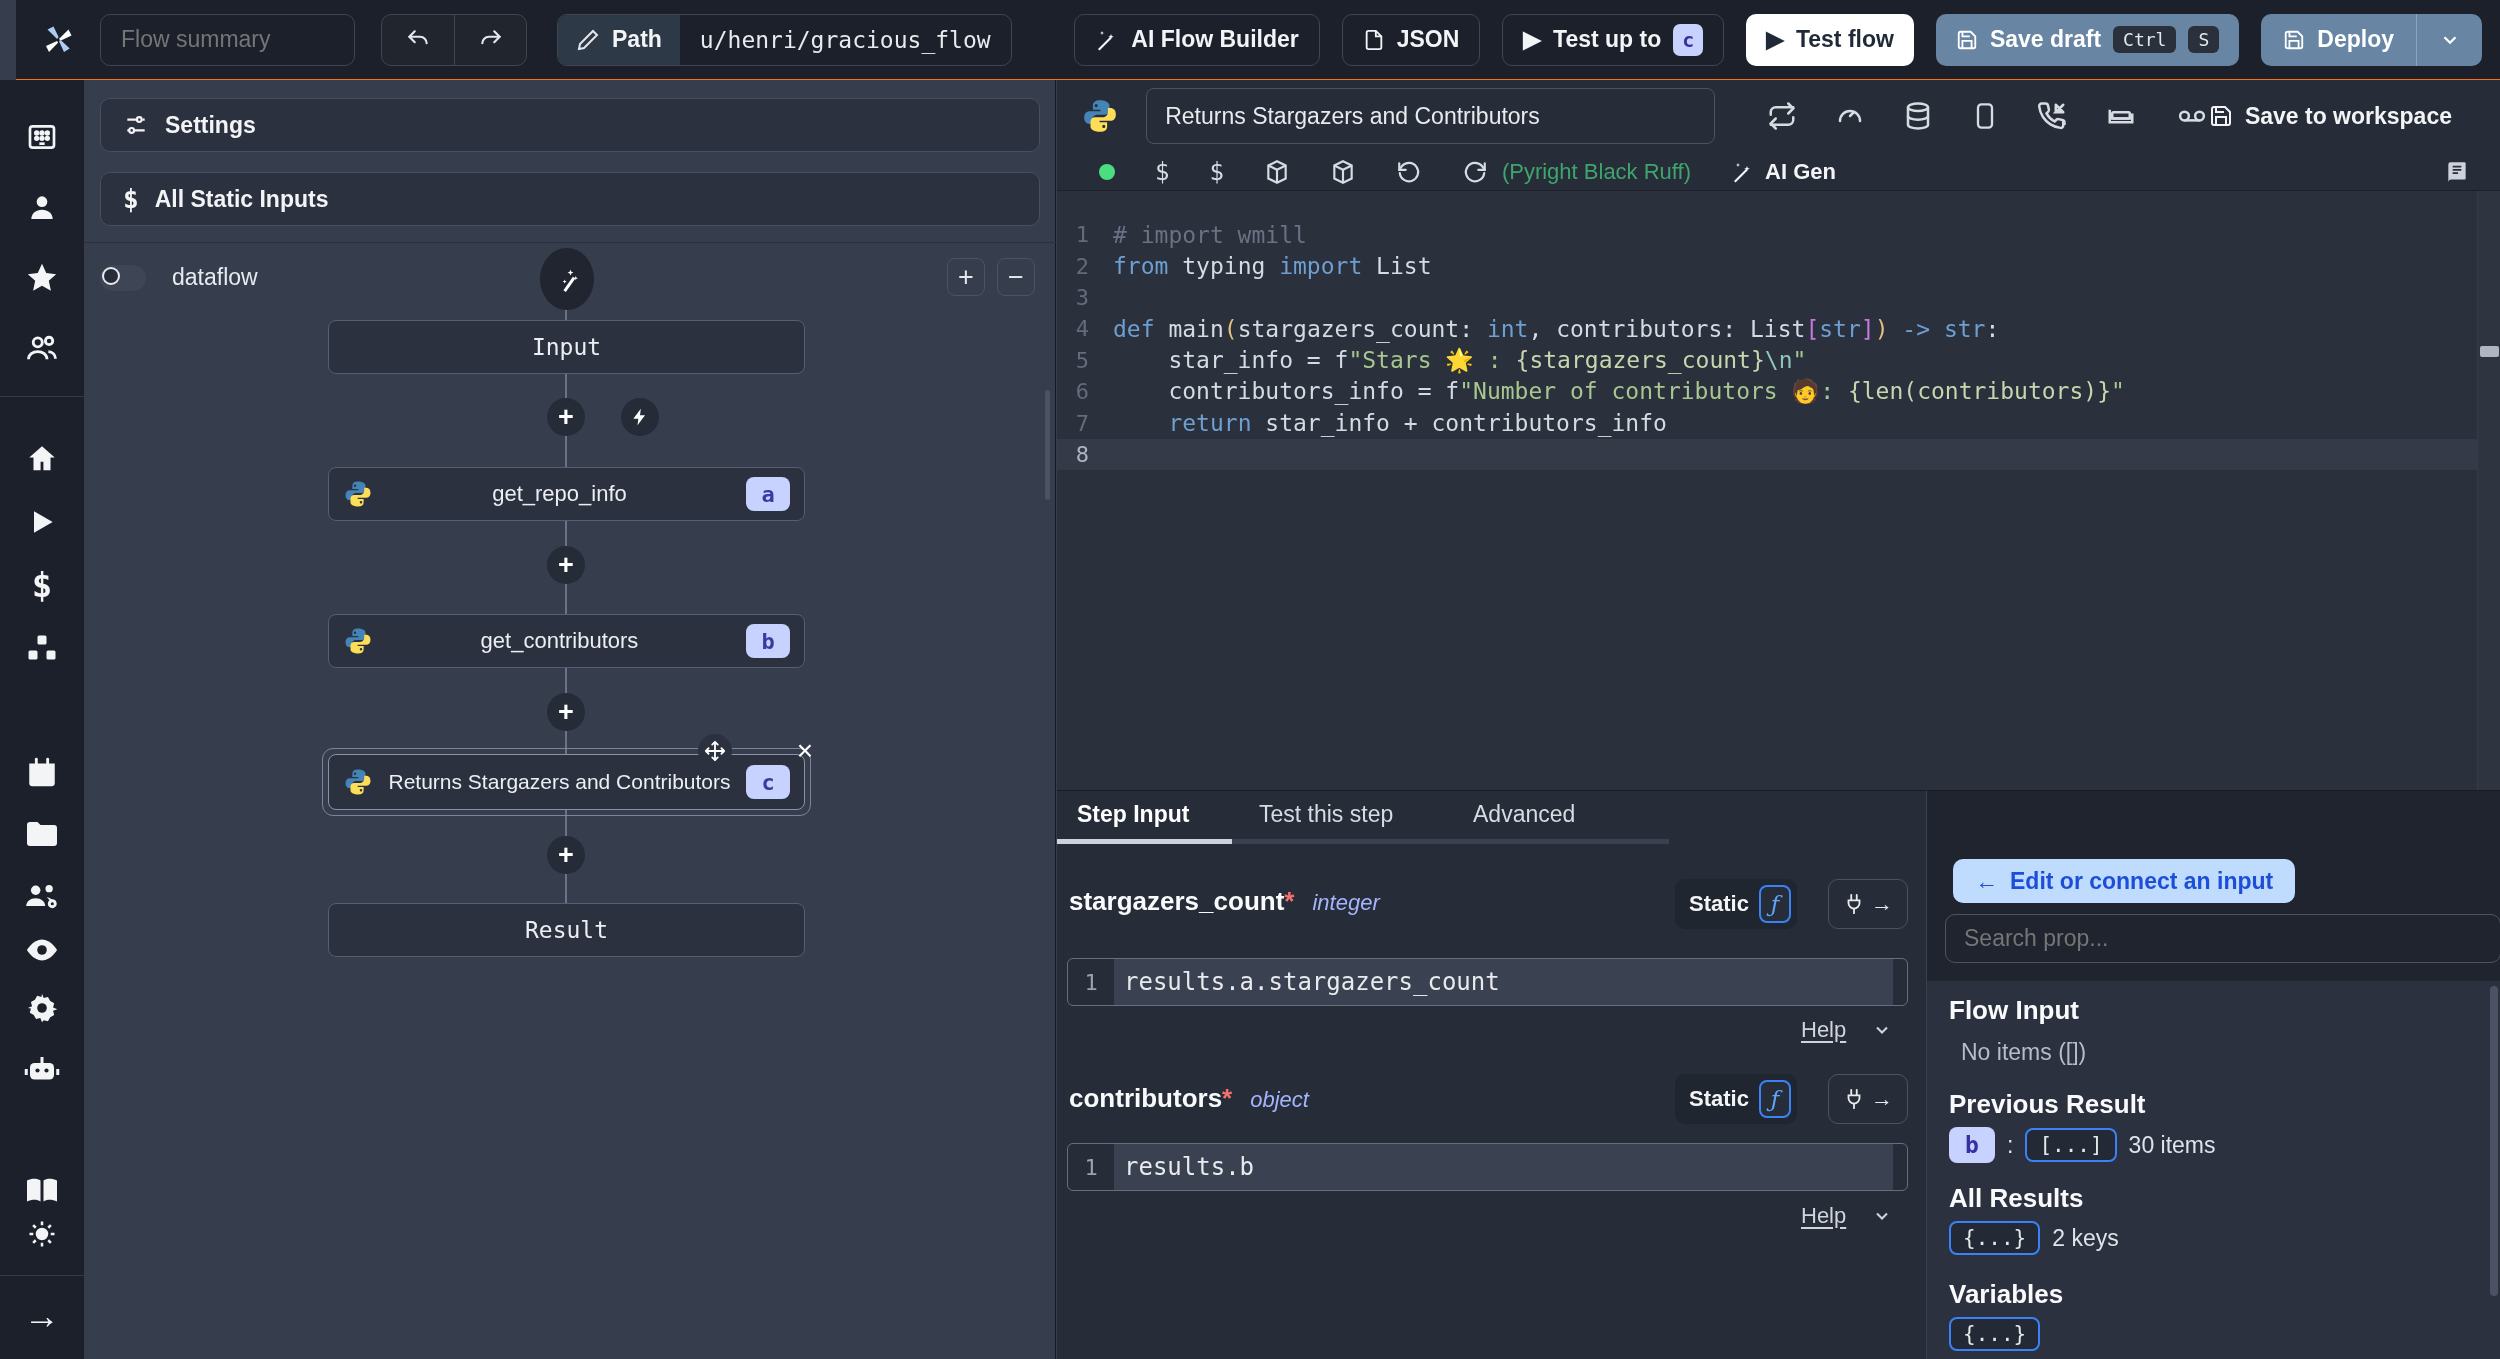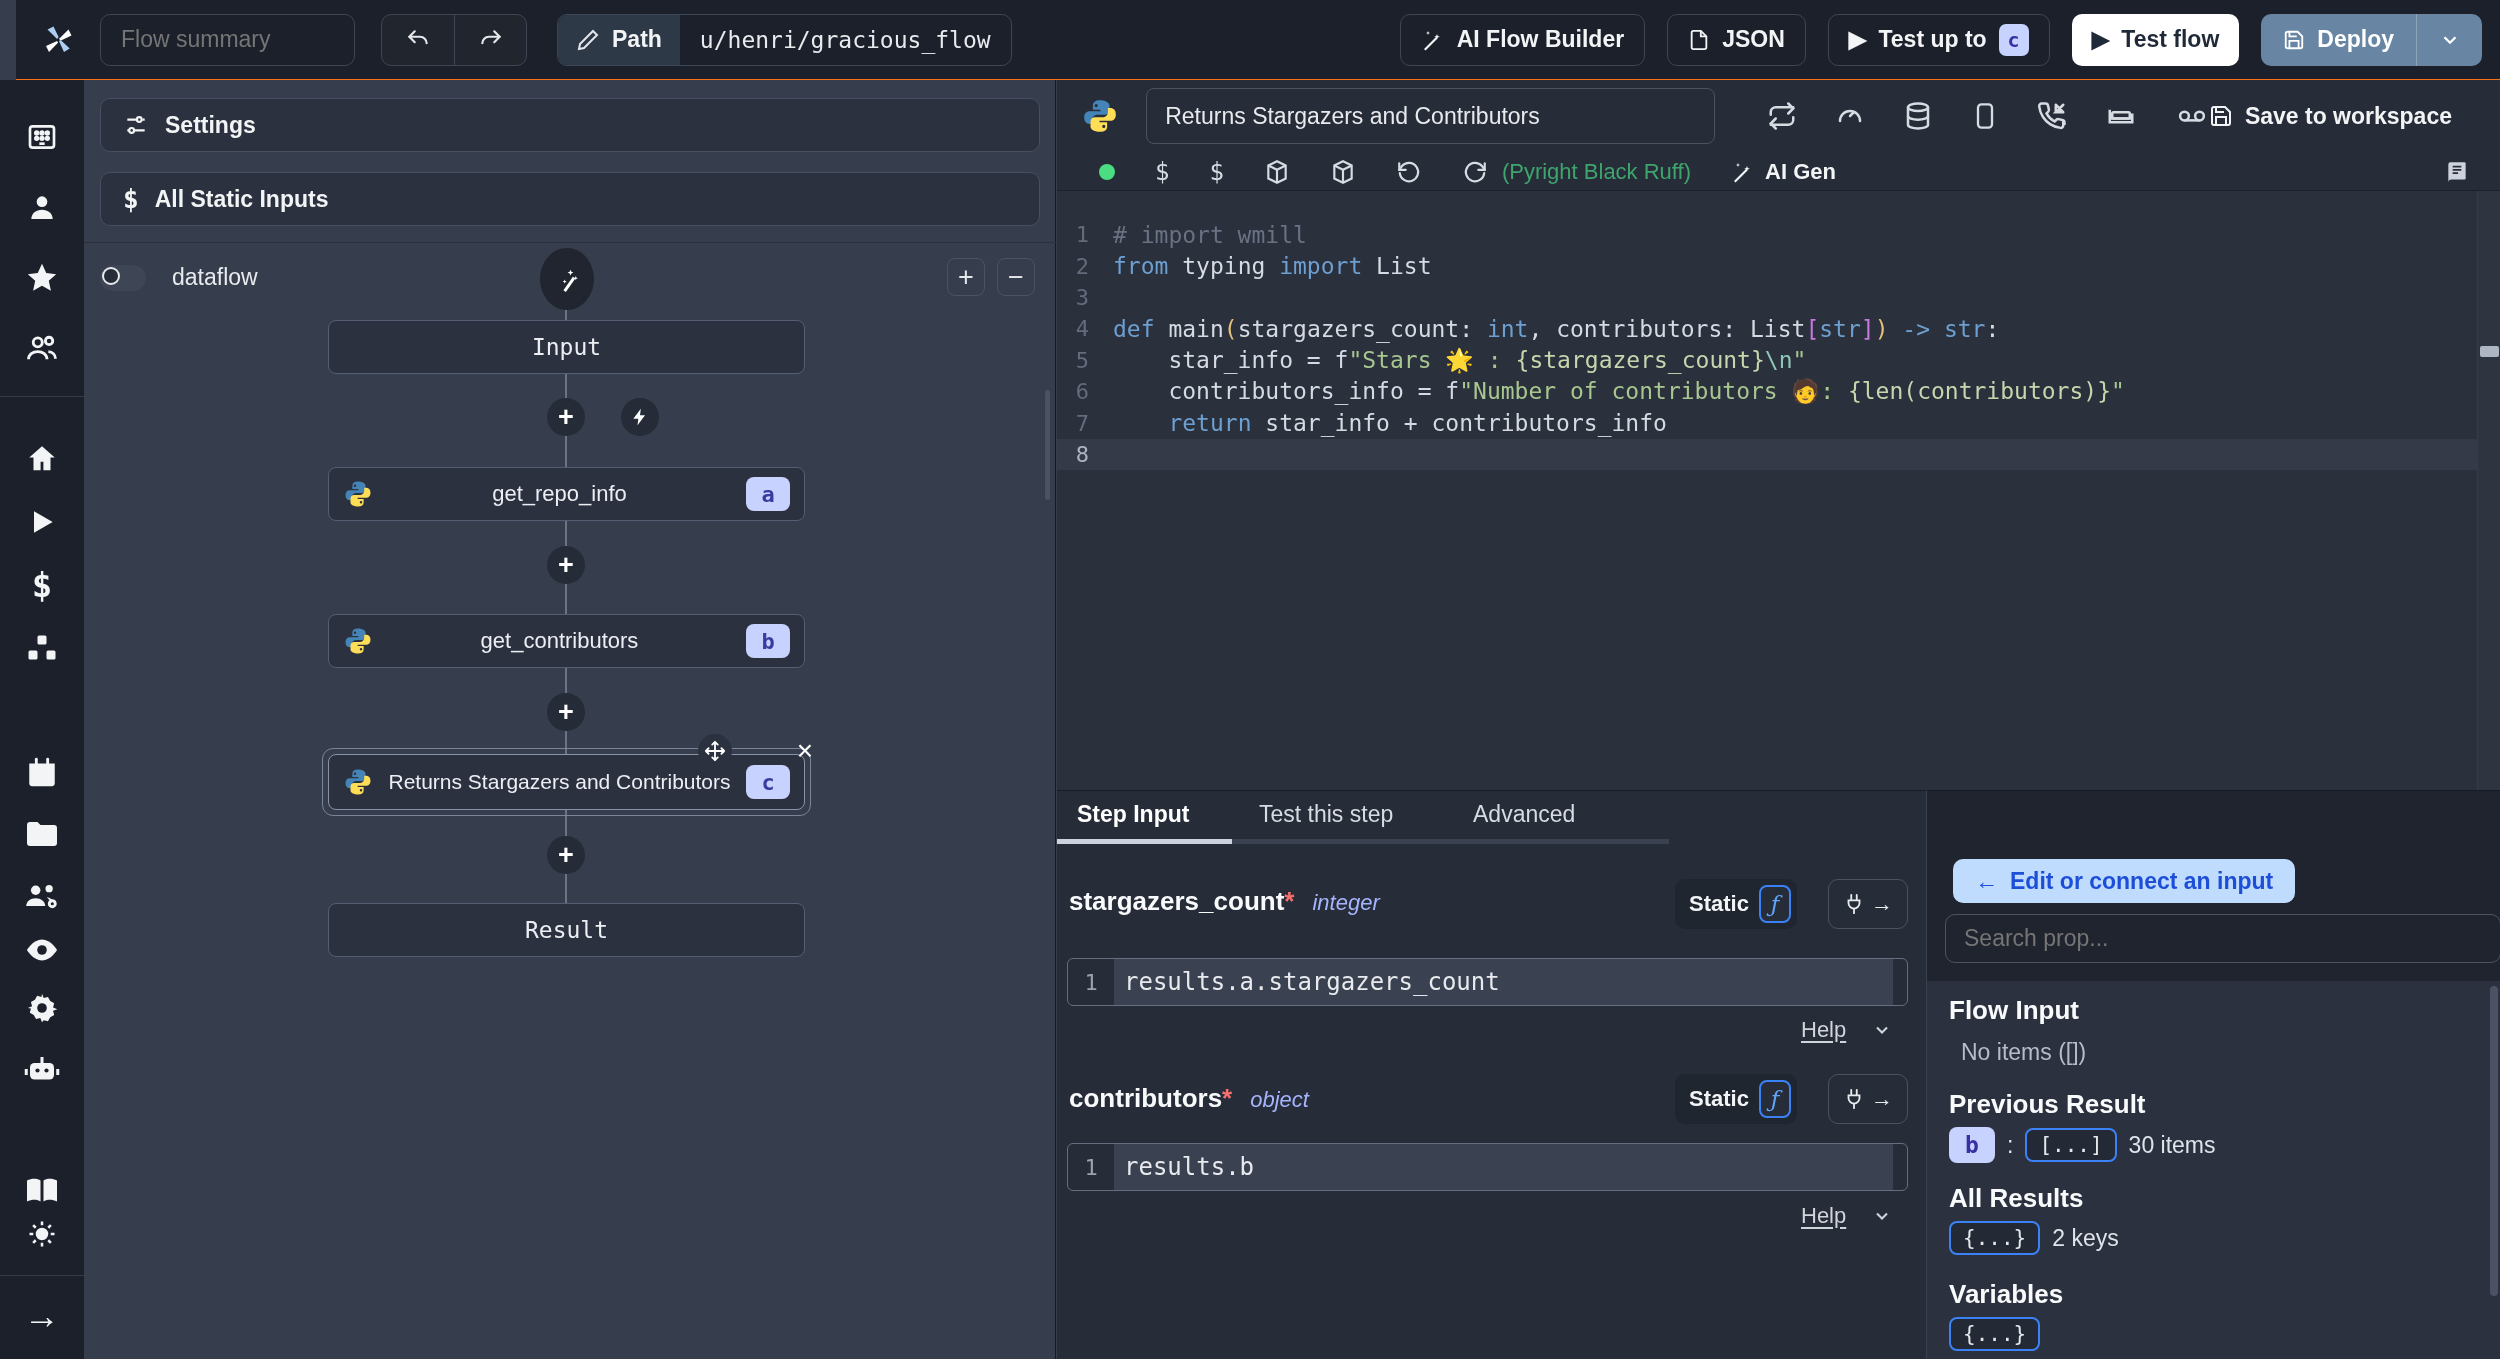--- a/index.html
+++ b/index.html
@@ -162,20 +162,29 @@
       </button>
       <button class="btn">
         <span>▶</span>
         <span>Test up to</span>
         <span class="badge-key">c</span>
       </button>
       <button class="btn white">
         <span>▶</span>
         <span>Test flow</span>
       </button>
+      <button class="btn steel">
+        <svg width="22" height="22" viewBox="0 0 24 24" fill="none" stroke="#ffffff" stroke-width="2">
+            <path d="M19 21H5a2 2 0 0 1-2-2V5a2 2 0 0 1 2-2h11l5 5v11a2 2 0 0 1-2 2z"></path>
+            <path d="M17 21v-8H7v8M7 3v5h8"></path>
+          </svg>
+        <span>Save draft</span>
+        <span class="kbd">Ctrl</span>
+        <span class="kbd">S</span>
+      </button>
       <div class="deploy-split">
         <div class="deploy-main">
           <svg width="22" height="22" viewBox="0 0 24 24" fill="none" stroke="#ffffff" stroke-width="2">
               <path d="M19 21H5a2 2 0 0 1-2-2V5a2 2 0 0 1 2-2h11l5 5v11a2 2 0 0 1-2 2z"></path>
               <path d="M17 21v-8H7v8M7 3v5h8"></path>
             </svg>
           <span>Deploy</span>
         </div>
         <div class="deploy-caret">
           <svg width="22" height="22" viewBox="0 0 24 24" fill="none" stroke="#ffffff" stroke-width="2.5">

